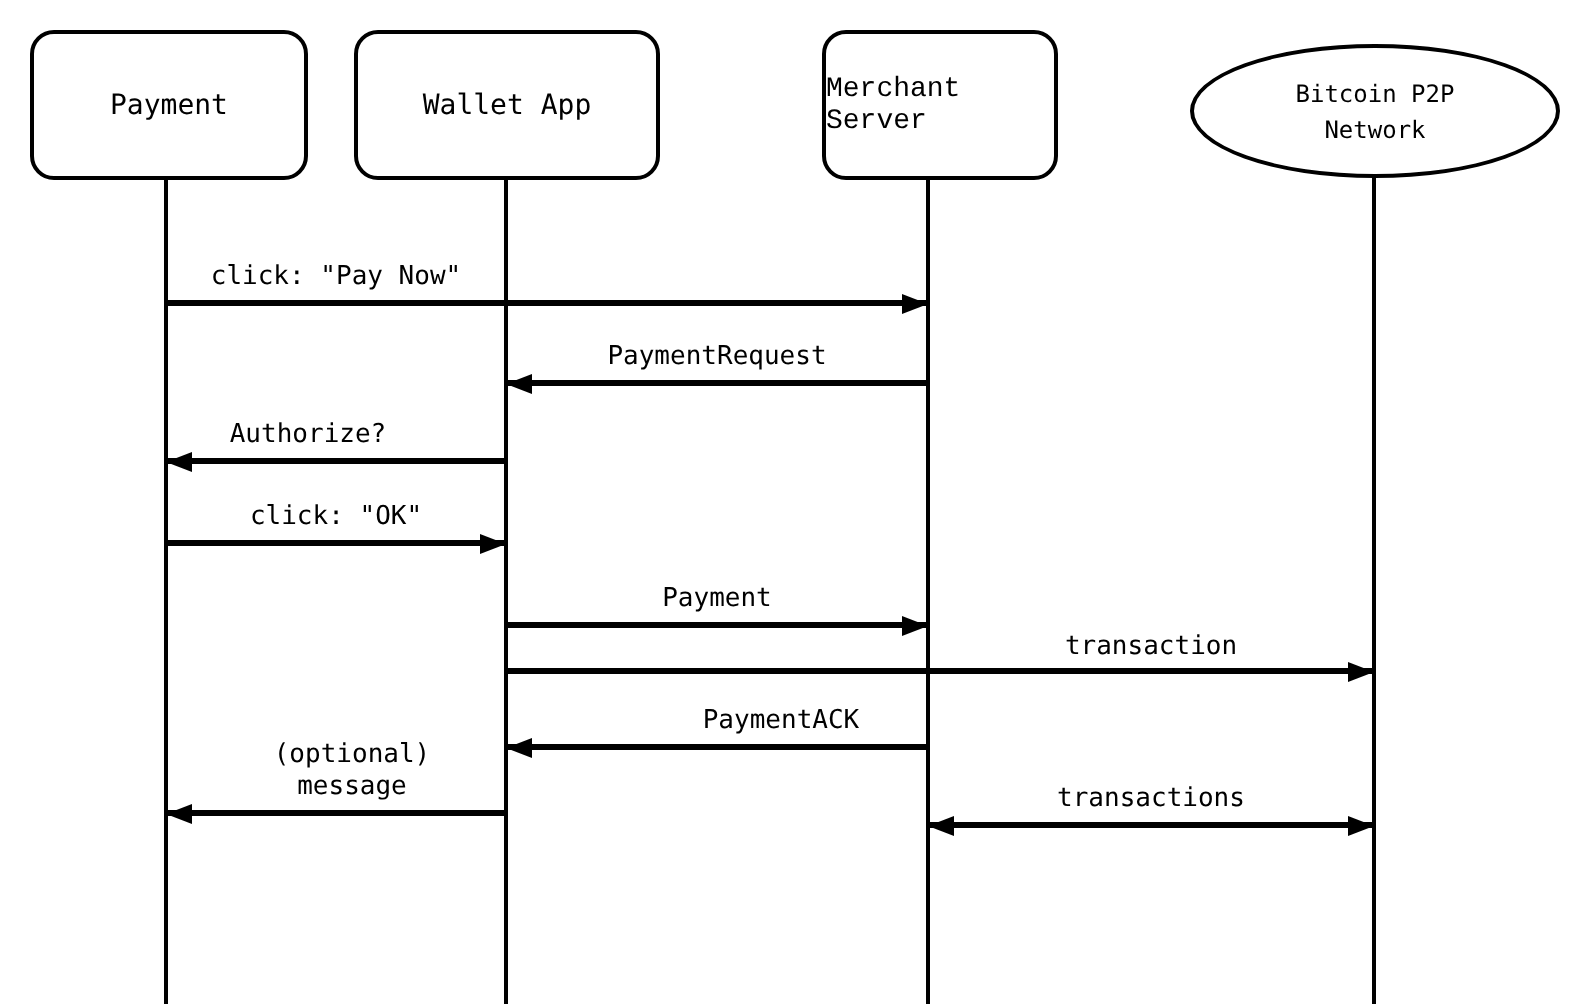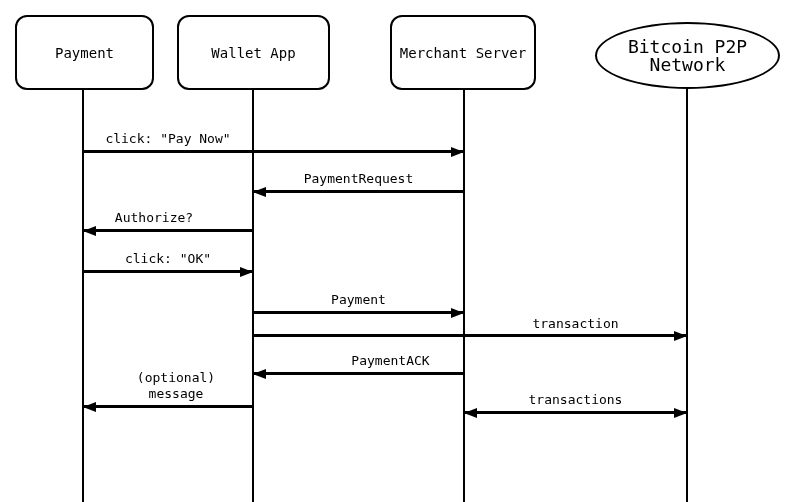--- a/index.html
+++ b/index.html
@@ -34,28 +34,28 @@
     width: 185px;
     height: 67px;
     box-sizing: border-box;
     border: 2px solid #000;
     border-radius: 50%;
     background: #fff;
     display: flex;
     align-items: center;
     justify-content: center;
     text-align: center;
-    font-size: 18px;
+    font-size: 12px;
     line-height: 18px;
     white-space: pre-line;
     z-index: 2;
   }
   #p-customer { left: 15px;  width: 139px; }
   #p-wallet   { left: 177px; width: 153px; }
-  #p-merchant { left: 390px; width: 146px; }
+  #p-merchant { left: 411px; width: 118px; font-family: Liberation Mono, monospace; }
 
   
   .lifeline {
     position: absolute;
     width: 2px;
     background: #000;
     top: 90px;
     height: 412px;
     z-index: 1;
   }

